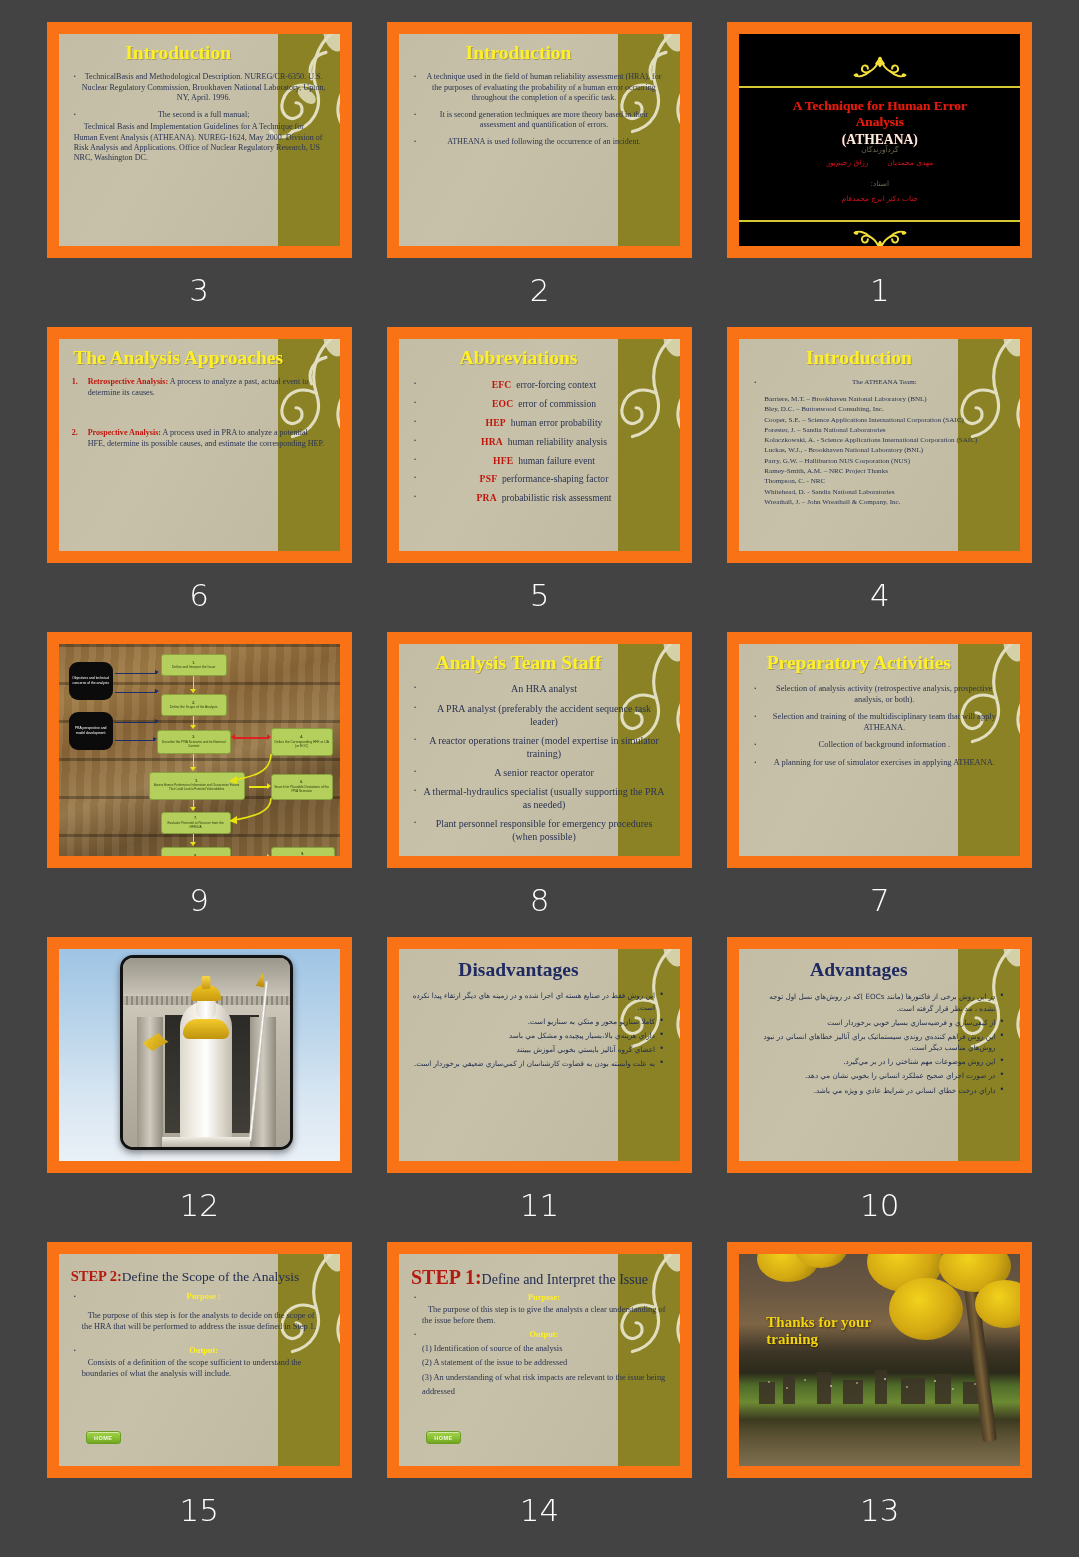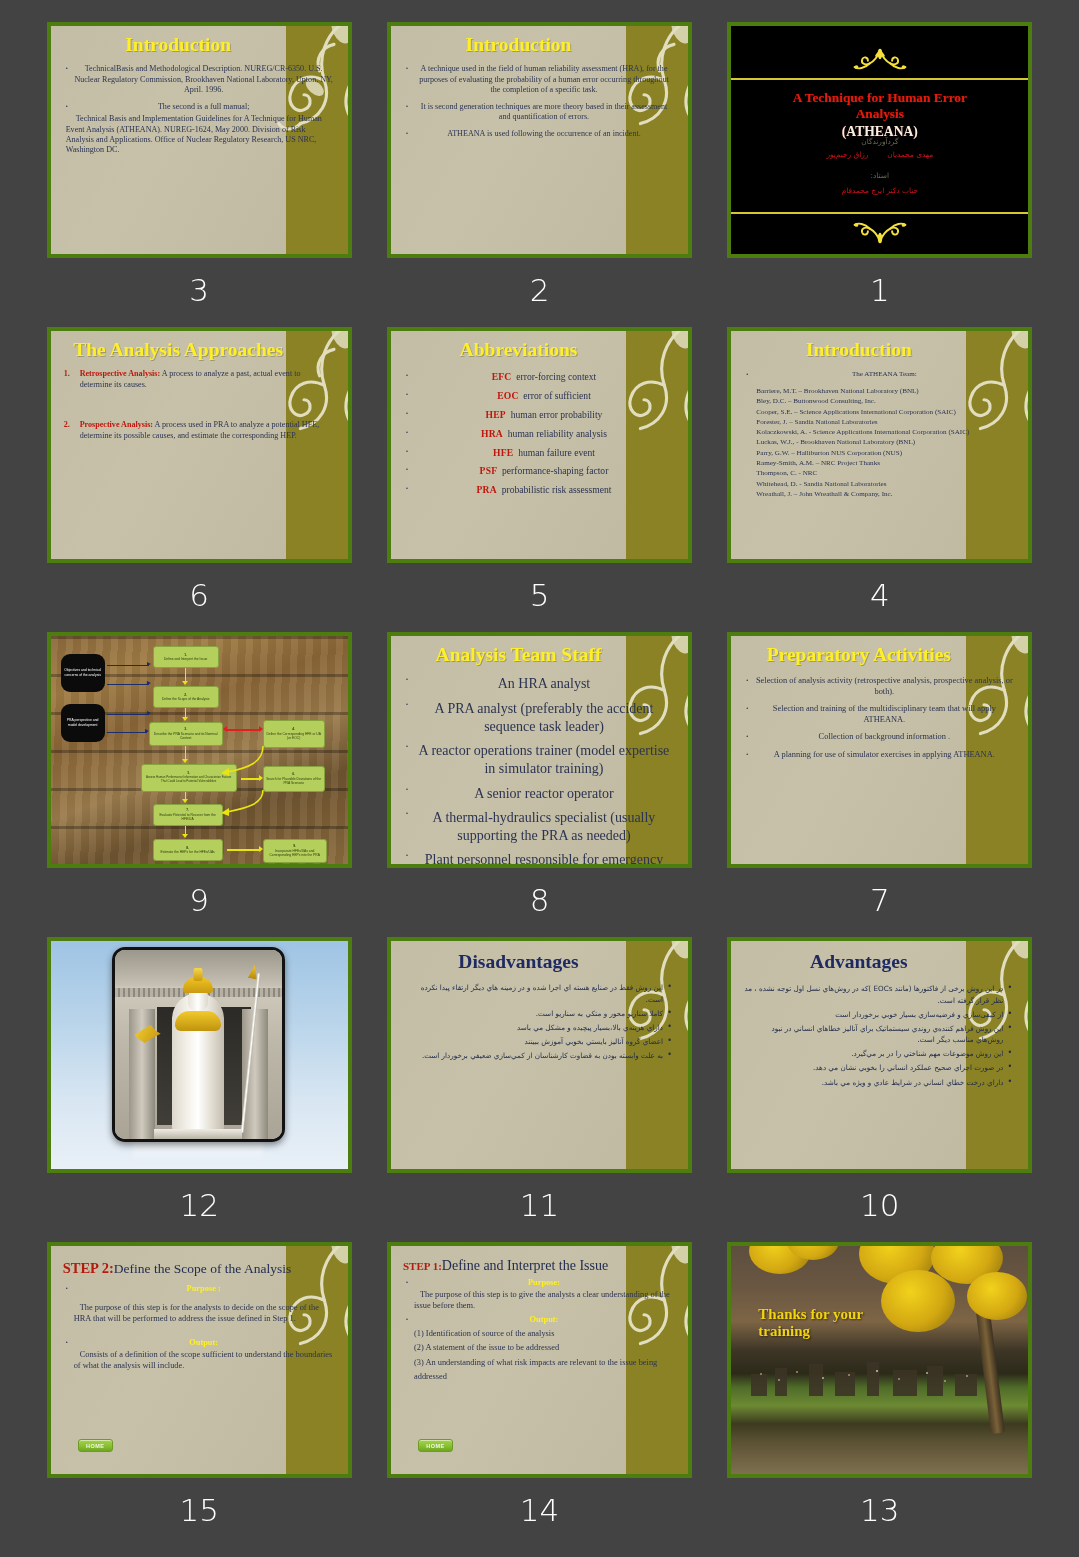--- a/index.html
+++ b/index.html
@@ -18,22 +18,22 @@
     column-gap: 22px;
     row-gap: 0px;
   }
   .cell {
     display: flex; flex-direction: column;
     align-items: center; justify-content: flex-start;
   }
   .slide {
     position: relative;
     width: 305px; height: 236px;
-    background: #4d7c0f;
-    padding: 4px;
+    background: #f97316;
+    padding: 12px;
     overflow: hidden;
   }
   .slide-inner {
     position: relative;
     width: 100%; height: 100%;
     overflow: hidden;
   }
   .num {
     color: #ffffff;
     font-size: 31px;
@@ -531,21 +531,21 @@
           </g>
           <g fill="#e9e5cd" opacity=".85">
             <ellipse cx="66" cy="10" rx="7" ry="12" transform="rotate(-25 66 10)"></ellipse>
             <ellipse cx="84" cy="34" rx="5" ry="10" transform="rotate(25 84 34)"></ellipse>
           </g>
         </svg>
         <div class="title-yellow">Abbreviations</div>
         <div class="body" style="font-size:9.6px;padding-top:11px">
           <ul class="bul abbr">
             <li><span class="k">EFC</span>&nbsp; <span>error-forcing context</span></li>
-            <li><span class="k">EOC</span>&nbsp; <span>error of sufficient</span></li>
+            <li><span class="k">EOC</span>&nbsp; <span>error of commission</span></li>
             <li><span class="k">HEP</span>&nbsp; <span>human error probability</span></li>
             <li><span class="k">HRA</span>&nbsp; <span>human reliability analysis</span></li>
             <li><span class="k">HFE</span>&nbsp; <span>human failure event</span></li>
             <li><span class="k">PSF</span>&nbsp; <span>performance-shaping factor</span></li>
             <li><span class="k">PRA</span>&nbsp; <span>probabilistic risk assessment</span></li>
           </ul>
         </div>
       </div>
     </div>
     <div class="num">5</div>
@@ -677,21 +677,21 @@
             <path d="M70 2 C80 18 82 38 74 54 C66 70 70 84 84 92"></path>
             <path d="M52 52 C40 46 28 50 24 62 C21 72 28 80 36 76 C42 73 41 64 35 64"></path>
             <path d="M74 54 C86 50 96 56 97 68 C98 78 90 84 84 80"></path>
           </g>
           <g fill="#e9e5cd" opacity=".85">
             <ellipse cx="66" cy="10" rx="7" ry="12" transform="rotate(-25 66 10)"></ellipse>
             <ellipse cx="84" cy="34" rx="5" ry="10" transform="rotate(25 84 34)"></ellipse>
           </g>
         </svg>
         <div class="title-yellow">Analysis Team Staff</div>
-        <div class="body" style="font-size:14px;padding-top:10px">
+        <div class="body" style="font-size:10px;padding-top:10px">
           <ul class="bul tight">
             <li>An HRA analyst</li>
             <li>A PRA analyst (preferably the accident sequence task leader)</li>
             <li>A reactor operations trainer (model expertise in simulator training)</li>
             <li>A senior reactor operator</li>
             <li>A thermal-hydraulics specialist (usually supporting the PRA as needed)</li>
             <li>Plant personnel responsible for emergency procedures (when possible)</li>
           </ul>
         </div>
       </div>
@@ -859,21 +859,21 @@
             <path d="M70 2 C80 18 82 38 74 54 C66 70 70 84 84 92"></path>
             <path d="M52 52 C40 46 28 50 24 62 C21 72 28 80 36 76 C42 73 41 64 35 64"></path>
             <path d="M74 54 C86 50 96 56 97 68 C98 78 90 84 84 80"></path>
           </g>
           <g fill="#e9e5cd" opacity=".85">
             <ellipse cx="66" cy="10" rx="7" ry="12" transform="rotate(-25 66 10)"></ellipse>
             <ellipse cx="84" cy="34" rx="5" ry="10" transform="rotate(25 84 34)"></ellipse>
           </g>
         </svg>
         <div style="position:relative;z-index:2;padding:12px 14px 0 12px;font-size:14px;color:#232c52;line-height:1.15">
-          <span class="redlbl" style="font-size:11px">STEP 1:</span><span>Define and Interpret the Issue</span>
+          <span class="redlbl" style="font-size:20px">STEP 1:</span><span>Define and Interpret the Issue</span>
         </div>
         <div class="body" style="font-size:8.4px;padding-top:4px">
           <ul class="bul">
             <li style="margin-bottom:1px"><span class="ylwlbl">Purpose:</span></li>
           </ul>
           <div style="padding-left:10px;text-indent:6px;margin-bottom:4px">The purpose of this step is to give the analysts a clear understanding of the issue before them.</div>
           <ul class="bul">
             <li style="margin-bottom:1px"><span class="ylwlbl">Output:</span></li>
           </ul>
           <div style="padding-left:10px;line-height:1.7">

